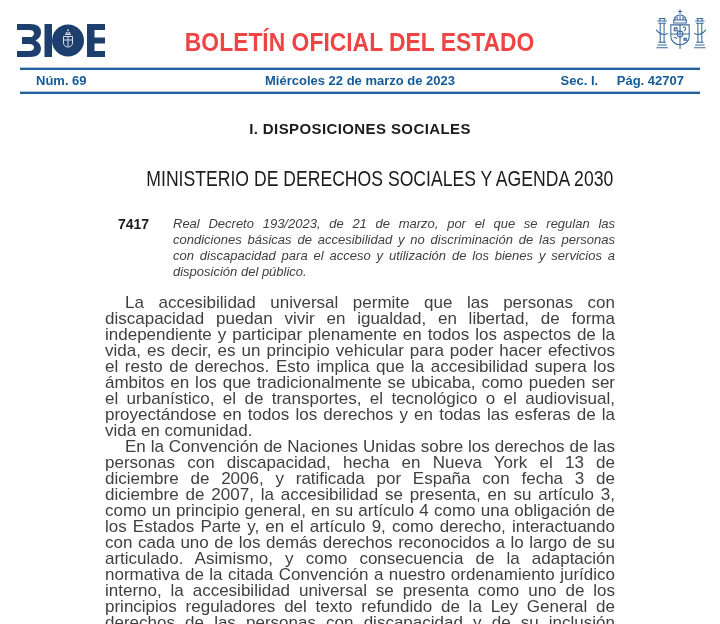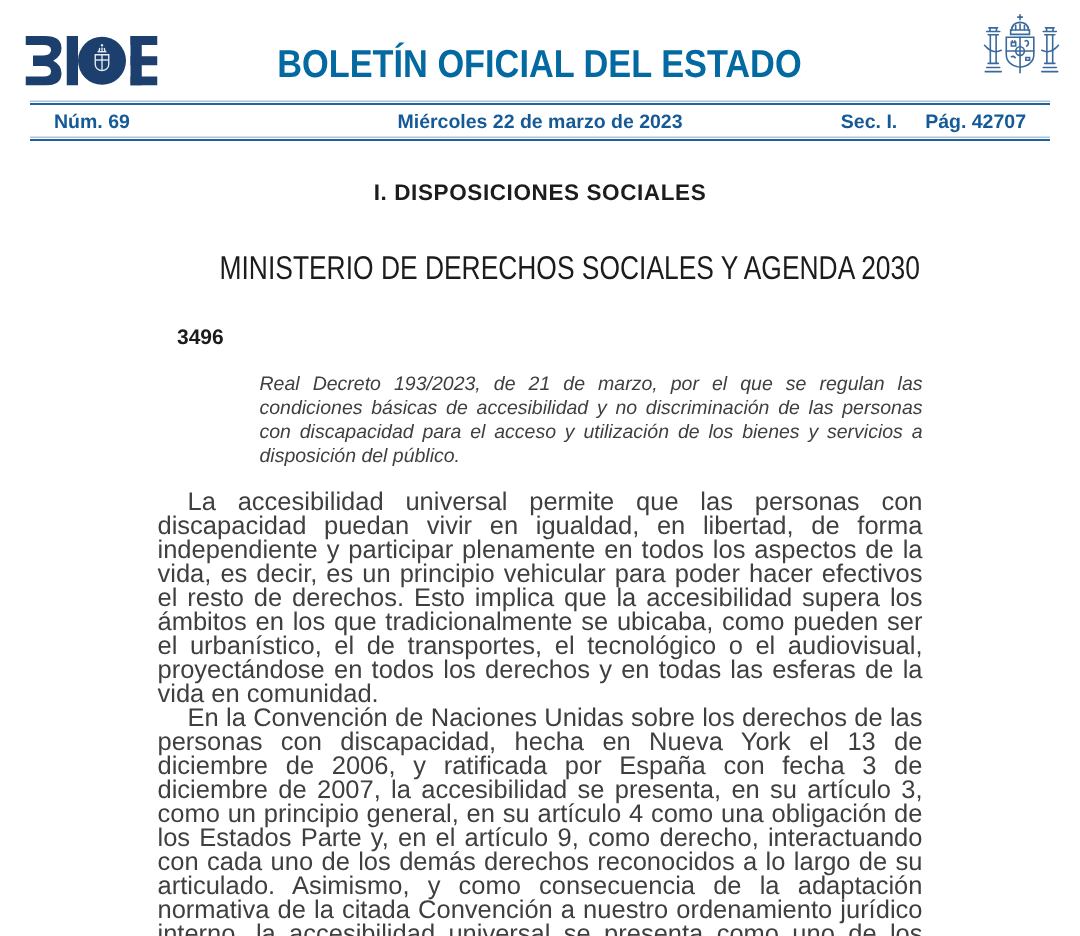--- a/index.html
+++ b/index.html
@@ -5,21 +5,21 @@
   * { margin: 0; padding: 0; box-sizing: border-box; }
   html, body { width: 720px; height: 624px; background: #ffffff; overflow: hidden; }
   body { font-family: "Liberation Sans", sans-serif; color: #3f3f3f; }
   .page { position: relative; width: 720px; height: 624px; background: #fff; }
 
   
   .masthead { position: relative; height: 67px; }
   .boe-logo { position: absolute; left: 17px; top: 24px; width: 88px; height: 33px; }
   .masthead-title {
     position: absolute; left: 0; right: 0; top: 27px;
-    text-align: center; color: #0369a1;
+    text-align: center; color: #ef4444;
     font-size: 26px; font-weight: bold; white-space: nowrap;
   }
   .masthead-title span { display: inline-block; transform: scaleX(0.88); transform-origin: center; letter-spacing: 0px; }
   .coat-of-arms { position: absolute; right: 10px; top: 7px; width: 58px; height: 56px; }
 
   
   .rule { height: 3px; margin: 0 20px; background: linear-gradient(#a9c4dc 0 1px, #ffffff 1px 1.5px, #1f629d 1.5px 100%); }
 
   
   .meta-row {
@@ -39,21 +39,21 @@
     margin-top: 29px; text-align: center;
     color: #1c1c1c; font-size: 22px; font-weight: normal; white-space: nowrap; margin-left: 40px;
   }
   .ministry-heading span { display: inline-block; transform: scaleX(0.8); transform-origin: center; }
 
   
   .item { display: flex; margin: 24px 105px 0 118px; }
   .item-number { flex: 0 0 55px; color: #1c1c1c; font-size: 14px; font-weight: bold; line-height: 16px; }
   .item-summary {
     flex: 1; font-style: italic; font-size: 13px; line-height: 16px;
-    text-align: justify; color: #3f3f3f; margin-top: 32px;
+    text-align: justify; color: #3f3f3f;
   }
 
   
   .body-para {
     margin: 0 105px; font-size: 17px; line-height: 16px;
     text-align: justify; text-indent: 20px; color: #3f3f3f;
   }
   .body-para.first { margin-top: 15px; }
 </style>
 </head>
@@ -136,21 +136,21 @@
   </div>
 
   <div class="rule"></div>
 
   <main>
     <h2 class="section-heading">I. DISPOSICIONES SOCIALES</h2>
 
     <h3 class="ministry-heading"><span>MINISTERIO DE DERECHOS SOCIALES Y AGENDA 2030</span></h3>
 
     <div class="item">
-      <span class="item-number">3496</span>
+      <span class="item-number">7417</span>
       <p class="item-summary">Real Decreto 193/2023, de 21 de marzo, por el que se regulan las condiciones básicas de accesibilidad y no discriminación de las personas con discapacidad para el acceso y utilización de los bienes y servicios a disposición del público.</p>
     </div>
 
     <p class="body-para first">La accesibilidad universal permite que las personas con discapacidad puedan vivir en igualdad, en libertad, de forma independiente y participar plenamente en todos los aspectos de la vida, es decir, es un principio vehicular para poder hacer efectivos el resto de derechos. Esto implica que la accesibilidad supera los ámbitos en los que tradicionalmente se ubicaba, como pueden ser el urbanístico, el de transportes, el tecnológico o el audiovisual, proyectándose en todos los derechos y en todas las esferas de la vida en comunidad.</p>
     <p class="body-para">En la Convención de Naciones Unidas sobre los derechos de las personas con discapacidad, hecha en Nueva York el 13 de diciembre de 2006, y ratificada por España con fecha 3 de diciembre de 2007, la accesibilidad se presenta, en su artículo 3, como un principio general, en su artículo 4 como una obligación de los Estados Parte y, en el artículo 9, como derecho, interactuando con cada uno de los demás derechos reconocidos a lo largo de su articulado. Asimismo, y como consecuencia de la adaptación normativa de la citada Convención a nuestro ordenamiento jurídico interno, la accesibilidad universal se presenta como uno de los principios reguladores del texto refundido de la Ley General de derechos de las personas con discapacidad y de su inclusión social, aprobado por Real Decreto Legislativo 1/2013, de 29 de noviembre. Por este motivo, los poderes públicos tienen que adoptar las medidas que sean necesarias para asegurar la accesibilidad universal en igualdad de condiciones con las demás personas en los distintos ámbitos de aplicación del texto refundido de la Ley General de derechos de las personas con discapacidad y de su inclusión social.</p>
   </main>
 
 </div>
 
 </body></html>

